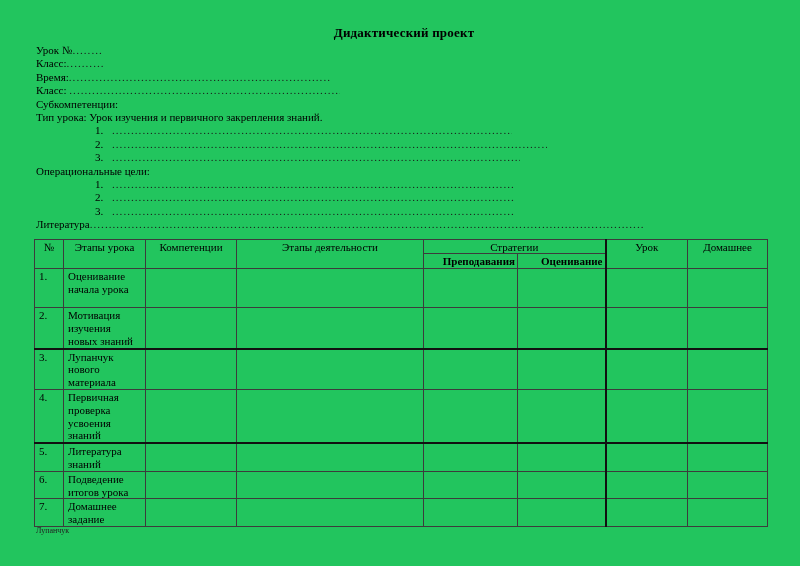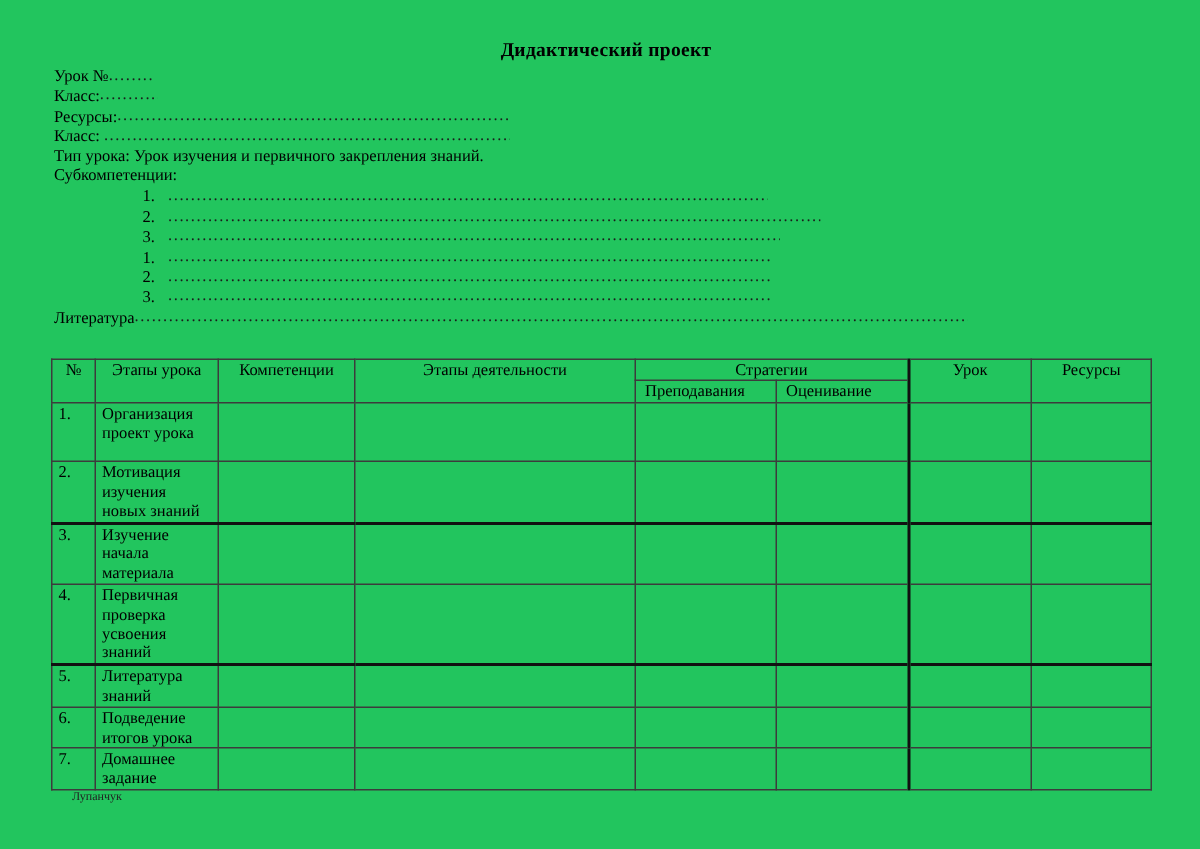--- a/index.html
+++ b/index.html
@@ -17,46 +17,47 @@
   .leader{display:inline-block;overflow:hidden;white-space:nowrap;height:13px;line-height:13px;
           vertical-align:-3px;letter-spacing:1.05px;color:#1a1a1a;}
   .w30{width:30px}.w38{width:38px}.w261{width:261px}.w271{width:271px}
   .w400{width:400px}.w435{width:435px}.w408{width:408px}.w403{width:403px}.w555{width:555px}
 
   table.lesson{position:absolute;left:34px;top:239px;border-collapse:collapse;table-layout:fixed;
                font-size:11px;}
   table.lesson th,table.lesson td{border:1px solid #3c3c3c;font-weight:normal;vertical-align:top;
                padding:1px 4px 0 4px;overflow:hidden;}
   table.lesson thead th{text-align:center;line-height:12px;padding-left:2px;padding-right:2px;}
-  table.lesson thead th.sub{text-align:left;padding-left:6px;}
+  table.lesson thead th.sub{text-align:right;padding-left:6px;font-weight:bold;}
   table.lesson tbody td{line-height:12.8px;text-align:left;}
   tr.h1{height:14px;} tr.h2{height:15px;}
   tr.r39{height:39px;} tr.r41{height:41px;} tr.r51{height:51px;} tr.r27{height:27px;}
   tr.bt2 td{border-top:2px solid #111;}
   .br2{border-right:2px solid #111 !important;}
 
-  .signature{position:absolute;left:48px;top:526px;font-size:8px;color:#222;}
+  .signature{position:absolute;left:36px;top:526px;font-size:8px;color:#222;}
 </style>
 </head>
 <body>
 
 <div class="sheet">
 
   <div class="doc-title">Дидактический проект</div>
 
   <div class="form-block">
     <div class="line"><span>Урок №</span><span class="leader w30">................................................................................................................................................................</span></div>
     <div class="line"><span>Класс:</span><span class="leader w38">................................................................................................................................................................</span></div>
-    <div class="line"><span>Ресурсы:</span><span class="leader w261">................................................................................................................................................................</span></div>
+    <div class="line"><span>Время:</span><span class="leader w261">................................................................................................................................................................</span></div>
     <div class="line"><span>Класс: </span><span class="leader w271">................................................................................................................................................................</span></div>
+    <div class="line">Субкомпетенции:</div>
     <div class="line">Тип урока: Урок изучения и первичного закрепления знаний.</div>
-    <div class="line">Субкомпетенции:</div>
     <div class="line indent"><span class="num">1.</span><span class="leader w400">................................................................................................................................................................</span></div>
     <div class="line indent"><span class="num">2.</span><span class="leader w435">................................................................................................................................................................</span></div>
     <div class="line indent"><span class="num">3.</span><span class="leader w408">................................................................................................................................................................</span></div>
+    <div class="line">Операциональные цели:</div>
     <div class="line indent"><span class="num">1.</span><span class="leader w403">................................................................................................................................................................</span></div>
     <div class="line indent"><span class="num">2.</span><span class="leader w403">................................................................................................................................................................</span></div>
     <div class="line indent"><span class="num">3.</span><span class="leader w403">................................................................................................................................................................</span></div>
     <div class="line"><span>Литература</span><span class="leader w555">................................................................................................................................................................</span></div>
   </div>
 
   <table class="lesson">
     <colgroup>
       <col style="width:29px">
         <col style="width:82px">
@@ -68,51 +69,51 @@
         <col style="width:80px">
     </colgroup>
     <thead>
       <tr class="h1">
         <th rowspan="2">№</th>
         <th rowspan="2">Этапы урока</th>
         <th rowspan="2">Компетенции</th>
         <th rowspan="2">Этапы деятельности</th>
         <th colspan="2" class="br2">Стратегии</th>
         <th rowspan="2">Урок</th>
-        <th rowspan="2">Ресурсы</th>
+        <th rowspan="2">Домашнее</th>
       </tr>
       <tr class="h2">
         <th class="sub">Преподавания</th>
         <th class="sub br2">Оценивание</th>
       </tr>
     </thead>
     <tbody>
       <tr class="r39">
         <td>1.</td>
-        <td>Организация проект урока</td>
+        <td>Оценивание начала урока</td>
         <td></td>
         <td></td>
         <td></td>
         <td class="br2"></td>
         <td></td>
         <td></td>
       </tr>
       <tr class="r41">
         <td>2.</td>
         <td>Мотивация изучения новых знаний</td>
         <td></td>
         <td></td>
         <td></td>
         <td class="br2"></td>
         <td></td>
         <td></td>
       </tr>
       <tr class="r41 bt2">
         <td>3.</td>
-        <td>Изучение начала материала</td>
+        <td>Лупанчук нового материала</td>
         <td></td>
         <td></td>
         <td></td>
         <td class="br2"></td>
         <td></td>
         <td></td>
       </tr>
       <tr class="r51">
         <td>4.</td>
         <td>Первичная проверка усвоения знаний</td>

